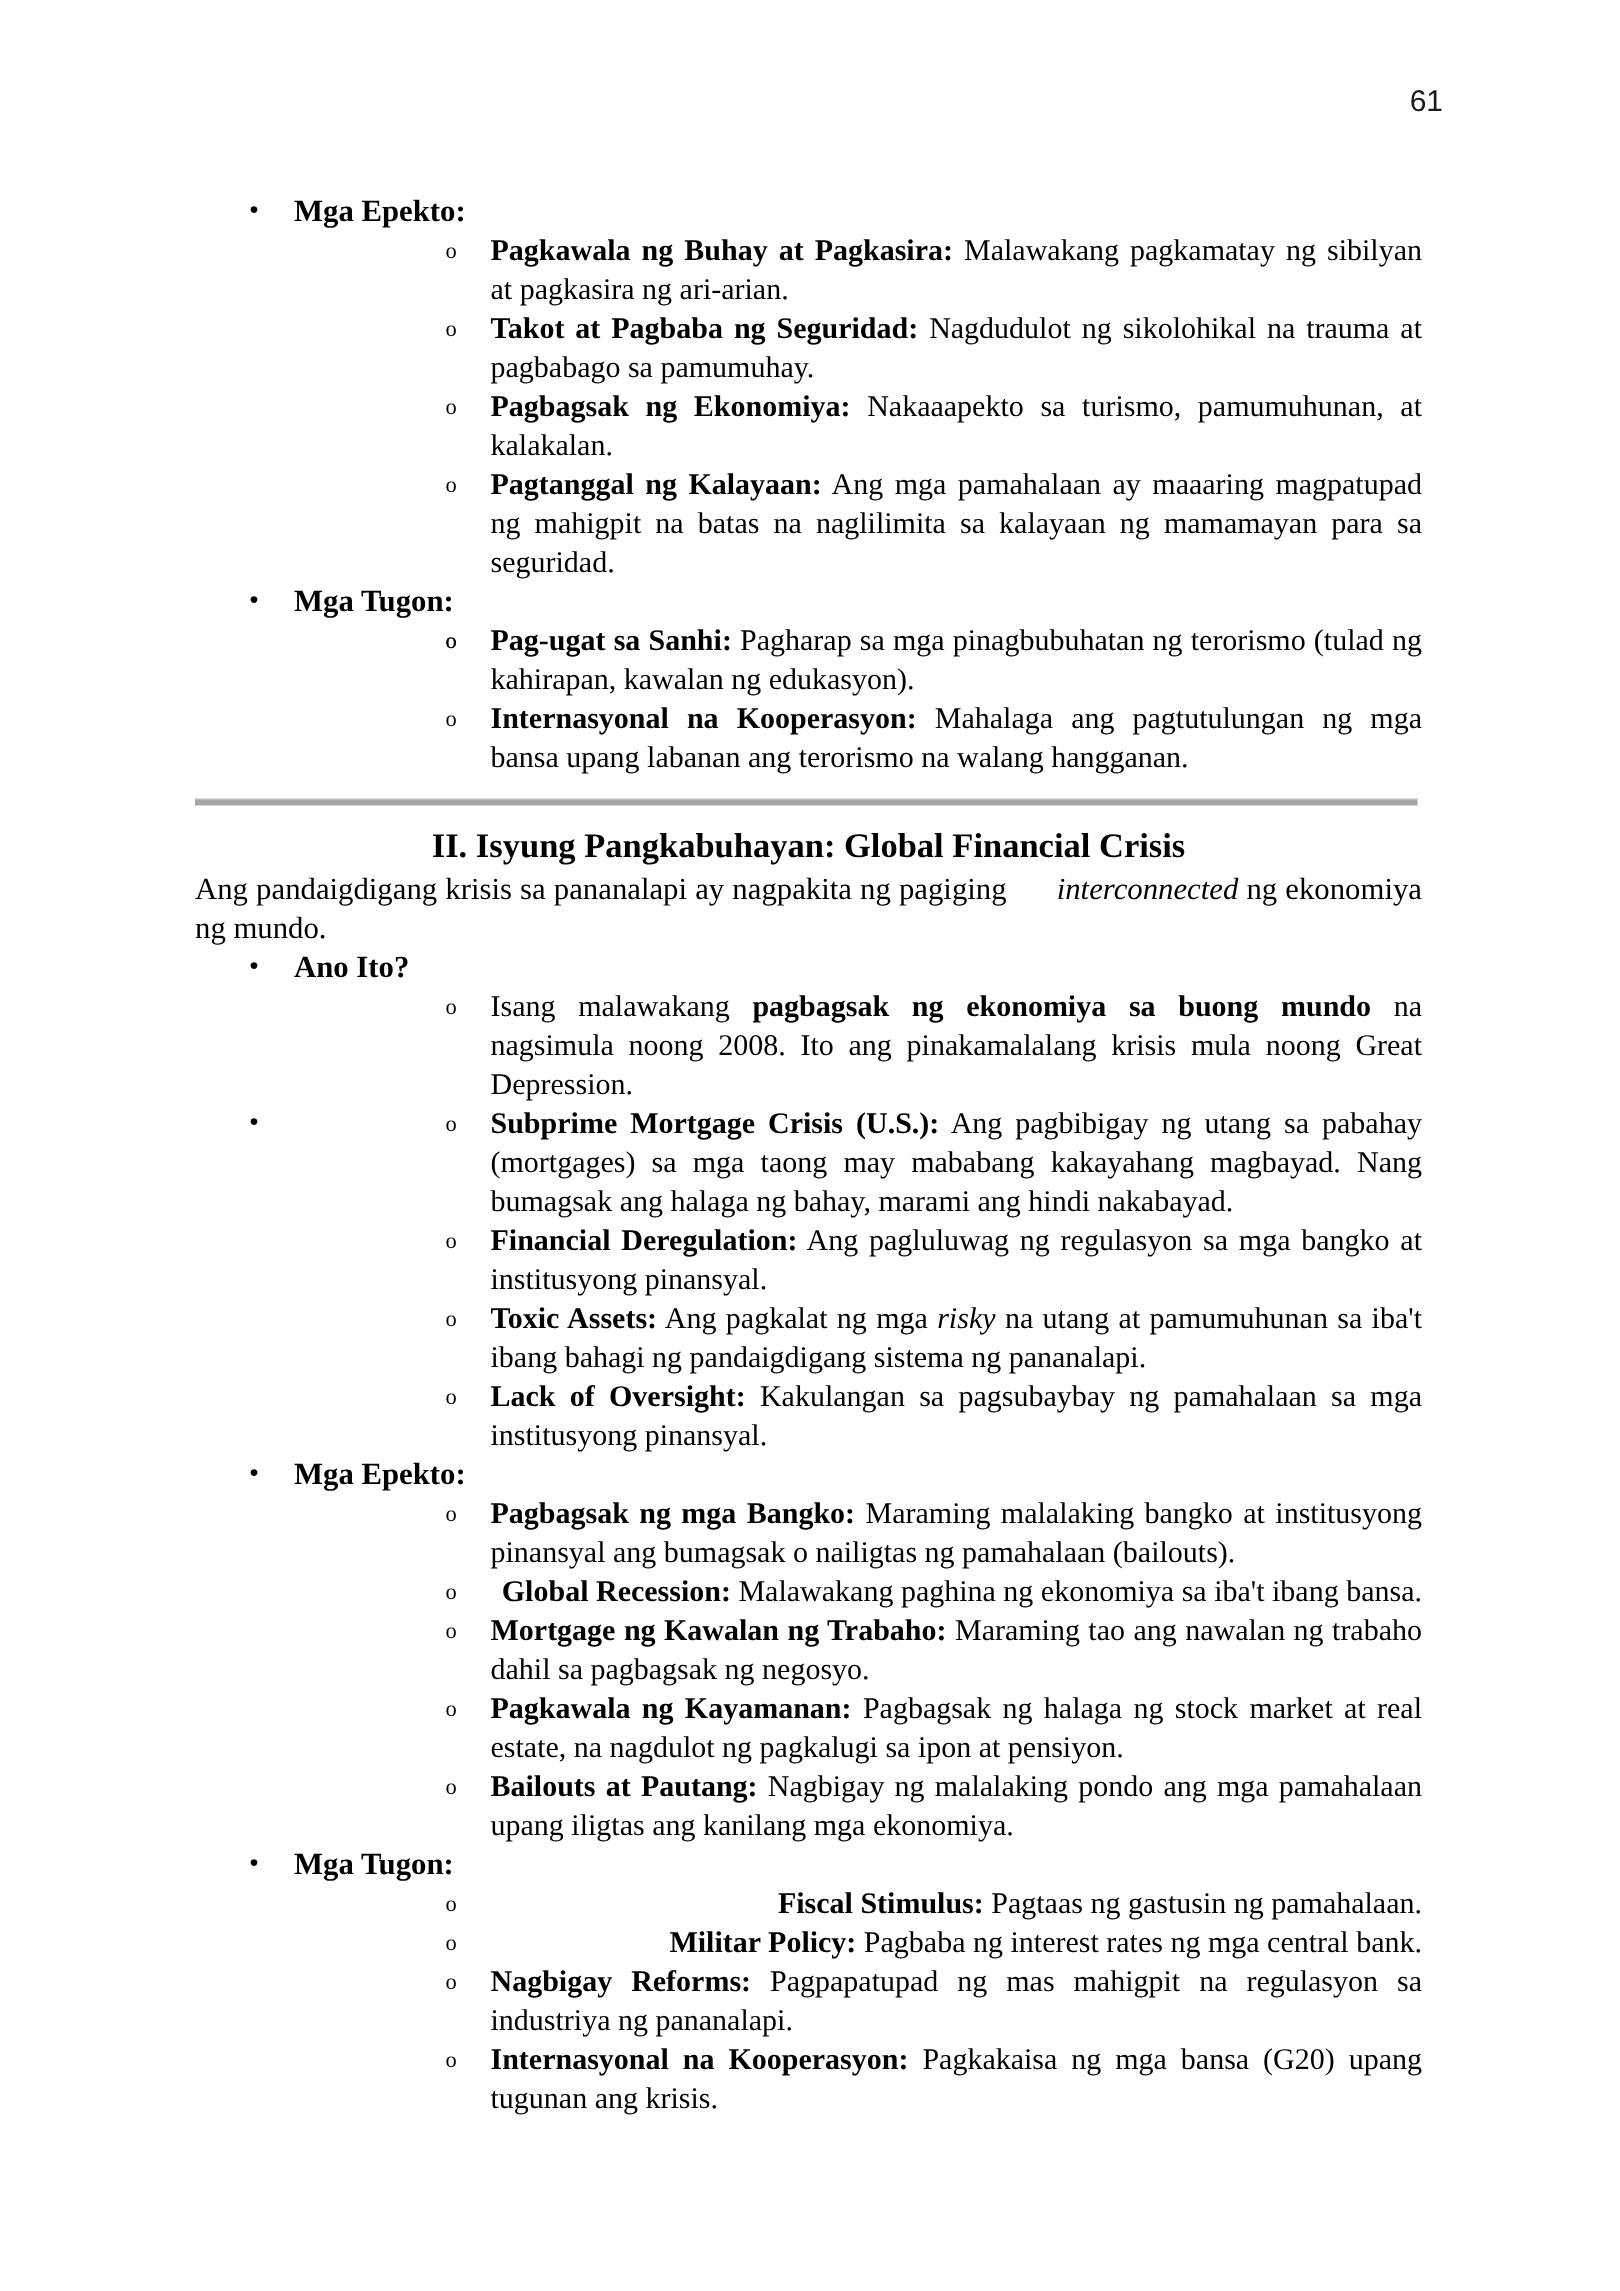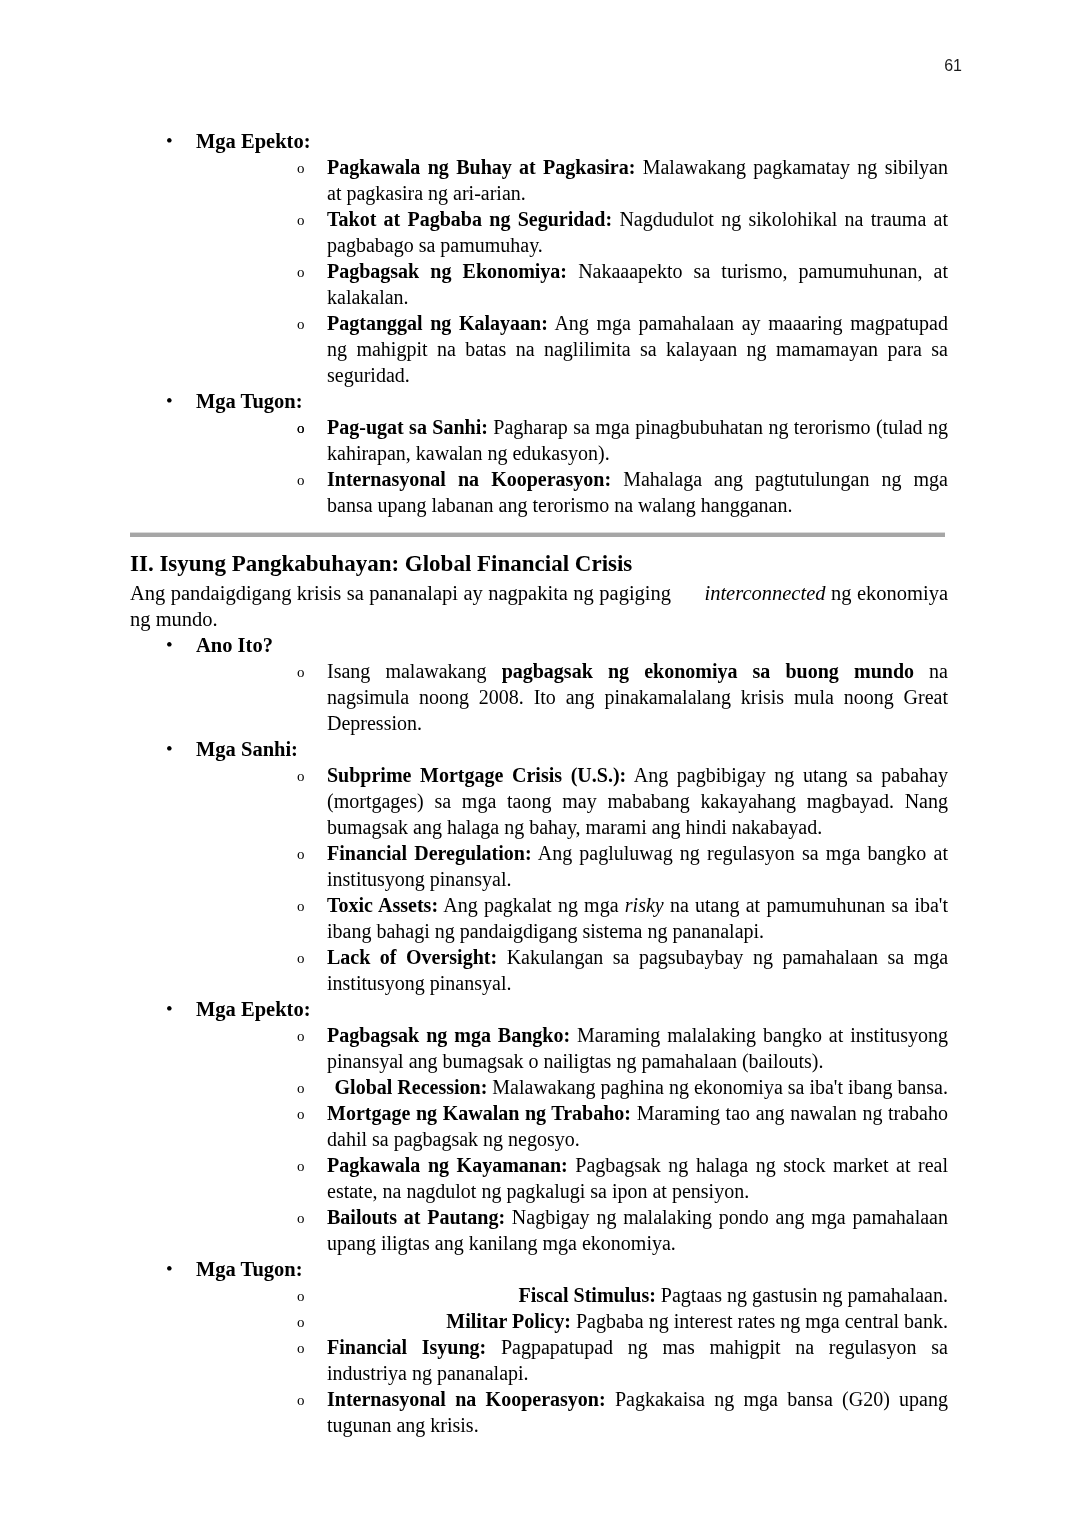--- a/index.html
+++ b/index.html
@@ -18,21 +18,21 @@
     height: 1527px;
     background: #ffffff;
     overflow: hidden;
     box-sizing: border-box;
   }
   .page-number {
     position: absolute;
     top: 58px;
     right: 118px;
     font-family: "Liberation Sans", "DejaVu Sans", sans-serif;
-    font-size: 16px;
+    font-size: 20px;
     line-height: 1;
     color: #1a1a1a;
   }
   .content {
     position: absolute;
     left: 130px;
     top: 128px;
     width: 818px;
   }
   
@@ -92,20 +92,21 @@
     border-top: 1px solid #d9d9d9;
     margin: 14px 0 12px 0;
     width: 815px;
   }
   
   .sec-heading {
     font-size: 23px;
     line-height: 30px;
     font-weight: bold;
     margin: 0 0 1px 0;
+    text-align: center;
   }
   .sec-intro {
     font-size: 20.5px;
     line-height: 26px;
     text-align: justify;
     text-justify: inter-word;
     margin: 0 0 0 0;
   }
   .sec-intro i { font-style: italic; margin-left: 28px; }
 </style>
@@ -172,21 +173,20 @@
               <li class="l2">
                 <span class="subbullet">o</span>
                 <div class="l2-text">Isang malawakang <b>pagbagsak ng ekonomiya sa buong mundo</b> na nagsimula noong 2008. Ito ang pinakamalalang krisis mula noong Great Depression.</div>
               </li>
             </ul>
           </li>
         </ul>
         <ul class="lvl1">
           <li class="l1">
             <span class="bullet">•</span>
-            <div class="l1-text">Mga Sanhi:</div>
             <ul class="lvl2">
               <li class="l2">
                 <span class="subbullet">o</span>
                 <div class="l2-text"><b>Subprime Mortgage Crisis (U.S.):</b> Ang pagbibigay ng utang sa pabahay (mortgages) sa mga taong may mababang kakayahang magbayad. Nang bumagsak ang halaga ng bahay, marami ang hindi nakabayad.</div>
               </li>
               <li class="l2">
                 <span class="subbullet">o</span>
                 <div class="l2-text"><b>Financial Deregulation:</b> Ang pagluluwag ng regulasyon sa mga bangko at institusyong pinansyal.</div>
               </li>
               <li class="l2">
@@ -236,21 +236,21 @@
               <li class="l2">
                 <span class="subbullet">o</span>
                 <div class="l2-text nojust"><b>Fiscal Stimulus:</b> Pagtaas ng gastusin ng pamahalaan.</div>
               </li>
               <li class="l2">
                 <span class="subbullet">o</span>
                 <div class="l2-text nojust"><b>Militar Policy:</b> Pagbaba ng interest rates ng mga central bank.</div>
               </li>
               <li class="l2">
                 <span class="subbullet">o</span>
-                <div class="l2-text"><b>Financial Isyung:</b> Pagpapatupad ng mas mahigpit na regulasyon sa industriya ng pananalapi.</div>
+                <div class="l2-text"><b>Nagbigay Reforms:</b> Pagpapatupad ng mas mahigpit na regulasyon sa industriya ng pananalapi.</div>
               </li>
               <li class="l2">
                 <span class="subbullet">o</span>
                 <div class="l2-text"><b>Internasyonal na Kooperasyon:</b> Pagkakaisa ng mga bansa (G20) upang tugunan ang krisis.</div>
               </li>
             </ul>
           </li>
         </ul>
       </div>
   </div>

